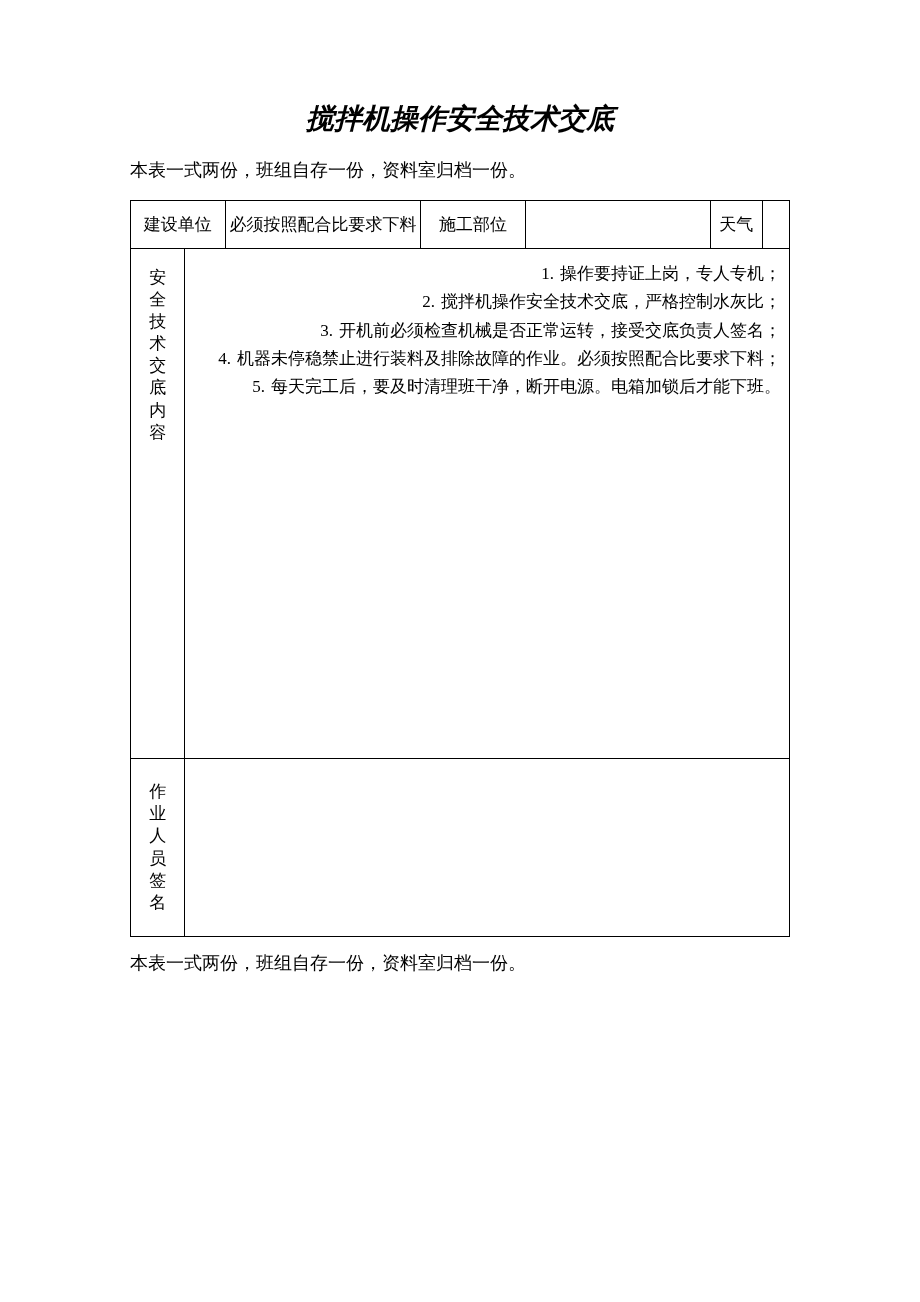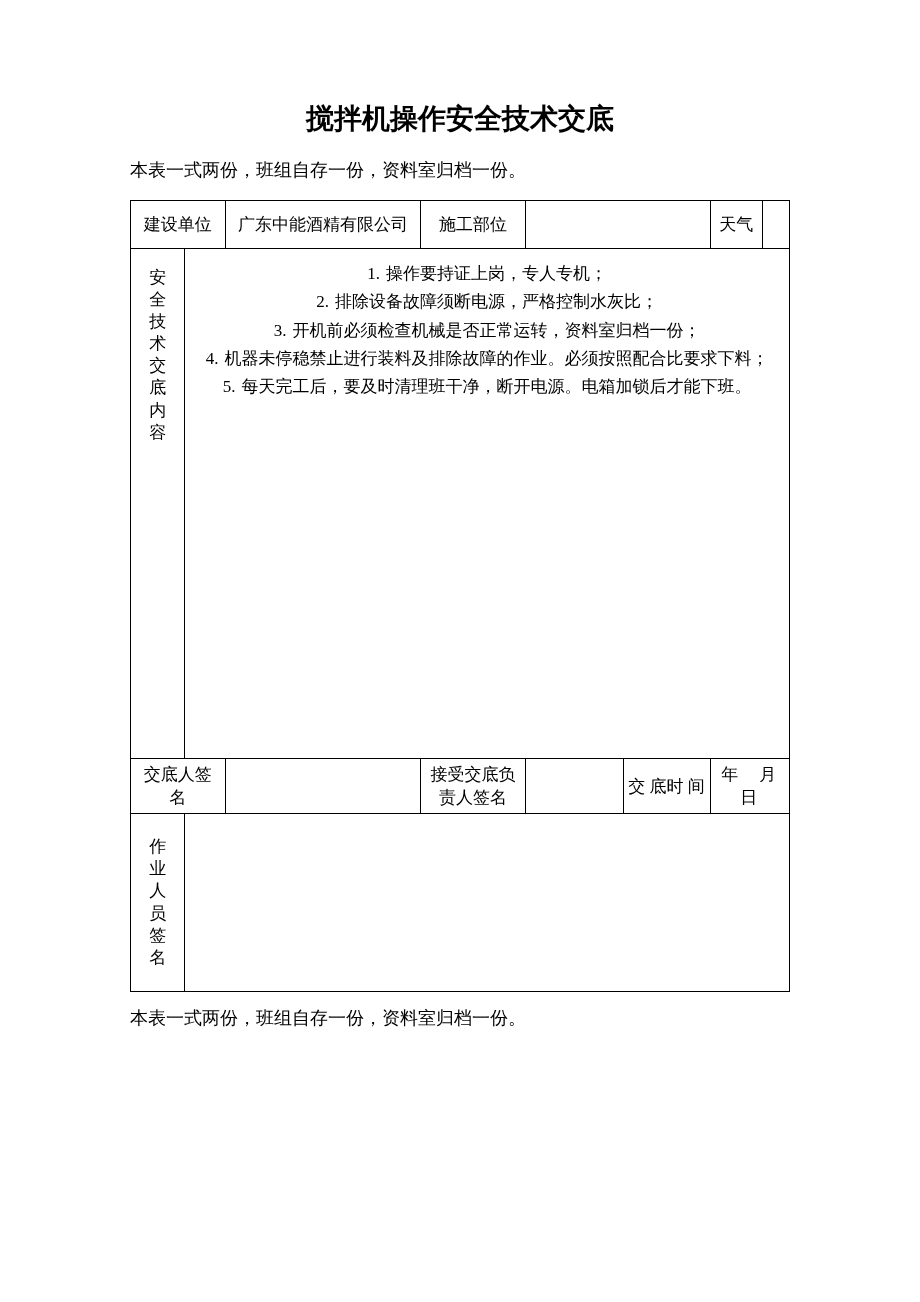--- a/index.html
+++ b/index.html
@@ -14,20 +14,21 @@
       height: 1302px;
       padding: 100px 130px 0 130px;
       color: #000;
     }
     .title {
       text-align: center;
       font-size: 28px;
       font-weight: bold;
       font-family: "SimHei", "黑体", sans-serif;
       margin-bottom: 20px;
+      font-style: italic;
     }
     .note {
       font-size: 18px;
       margin-bottom: 18px;
     }
     .note-bottom {
       font-size: 18px;
       margin-top: 14px;
     }
     table {
@@ -39,21 +40,21 @@
       border: 1px solid #000;
       font-size: 17px;
       vertical-align: middle;
       text-align: center;
       padding: 4px 2px;
     }
     .header-row td {
       height: 48px;
     }
     .content-cell {
-      text-align: center;
+      text-align: right;
       vertical-align: top;
       padding: 12px 8px 8px 8px;
       height: 510px;
     }
     .content-list {
       list-style: none;
       font-size: 17px;
       line-height: 1.55;
     }
     .content-list li {
@@ -98,49 +99,41 @@
     <col style="width:96px">
     <col style="width:90px">
     <col style="width:80px">
     <col style="width:48px">
     <col style="width:25px">
   </colgroup>
 
   <tbody>
       <tr class="header-row">
     <td colspan="2">建设单位</td>
-    <td>广东中能酒精有限公司</td>
+    <td>必须按照配合比要求下料</td>
     <td>施工部位</td>
     <td colspan="2"></td>
     <td>天气</td>
     <td></td>
   </tr>
 
 
   <tr>
     <td class="vlabel">安全技术交底内容</td>
     <td class="content-cell" colspan="7">
       <ol class="content-list" id="content-list">
             <li><span class="num">1.</span><span>操作要持证上岗，专人专机；</span></li>
-            <li><span class="num">2.</span><span>排除设备故障须断电源，严格控制水灰比；</span></li>
-            <li><span class="num">3.</span><span>开机前必须检查机械是否正常运转，资料室归档一份；</span></li>
+            <li><span class="num">2.</span><span>搅拌机操作安全技术交底，严格控制水灰比；</span></li>
+            <li><span class="num">3.</span><span>开机前必须检查机械是否正常运转，接受交底负责人签名；</span></li>
             <li><span class="num">4.</span><span>机器未停稳禁止进行装料及排除故障的作业。必须按照配合比要求下料；</span></li>
             <li><span class="num">5.</span><span>每天完工后，要及时清理班干净，断开电源。电箱加锁后才能下班。</span></li>
           </ol>
     </td>
   </tr>
 
-  <tr class="sig-row">
-    <td colspan="2">交底人签　名</td>
-    <td></td>
-    <td>接受交底负责人签名</td>
-    <td></td>
-    <td>交 底时 间</td>
-    <td colspan="2" class="date-cell">年　月　日</td>
-  </tr>
 
   <tr class="worker-row">
     <td class="vlabel vlabel-mid">作业人员签名</td>
     <td colspan="7"></td>
   </tr>
 </tbody>
   </table>
 
 <p class="note-bottom">本表一式两份，班组自存一份，资料室归档一份。</p>
 

